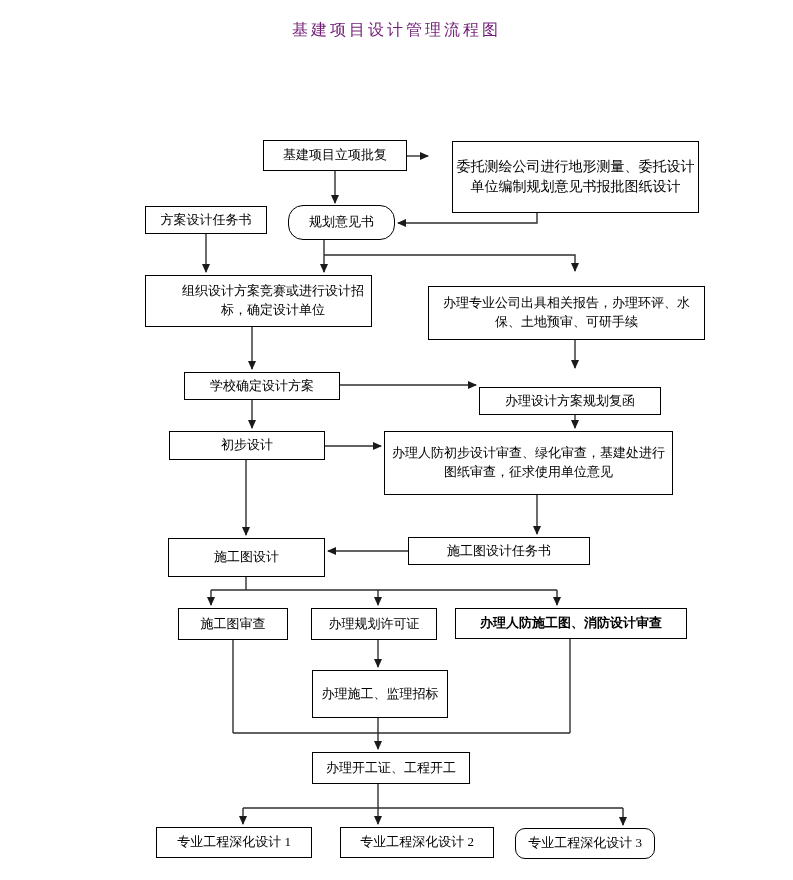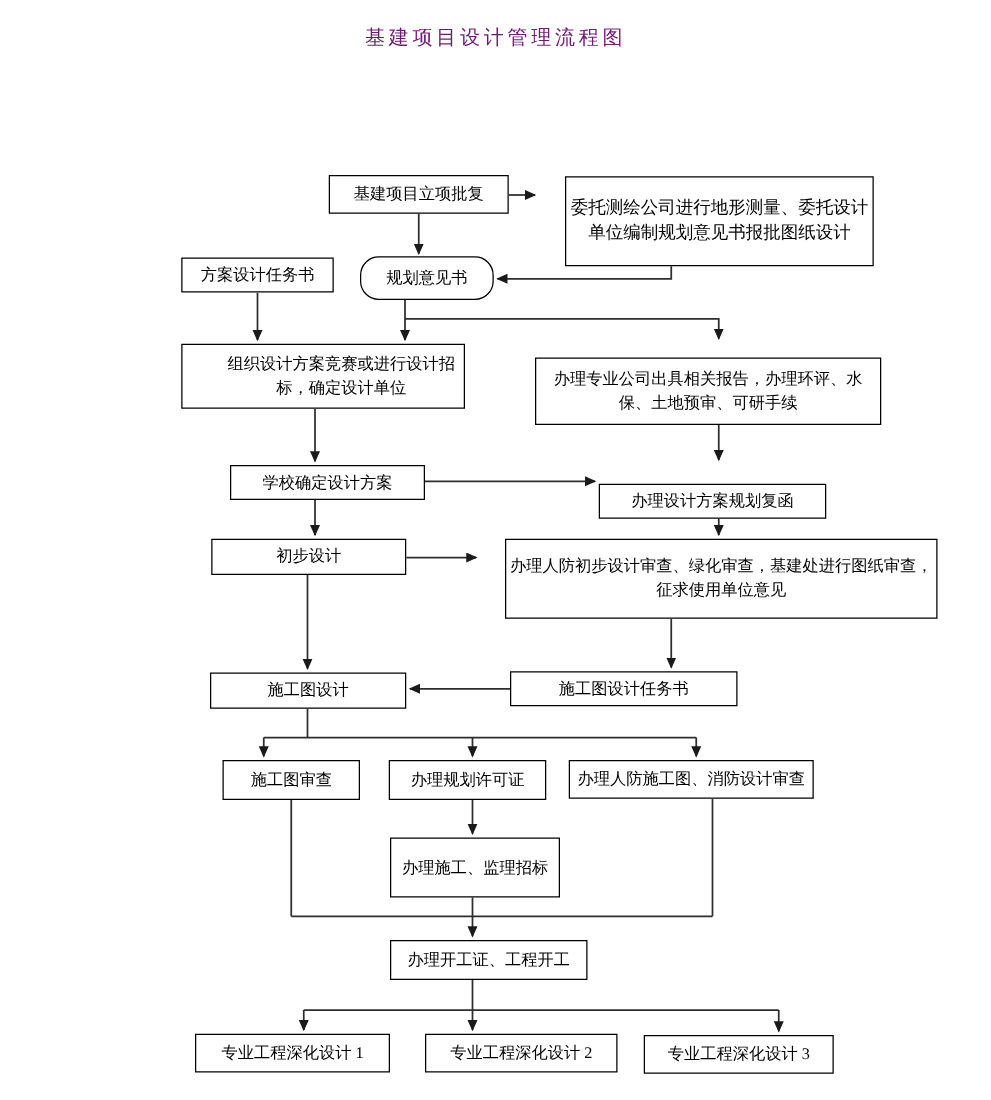--- a/index.html
+++ b/index.html
@@ -92,33 +92,33 @@
 <div class="node" style="left:145px; top:275px; width:227px; height:52px;padding-left:32px;">组织设计方案竞赛或进行设计招标，确定设计单位</div>
 
 <div class="node" style="left:408px; top:286px; width:277px; height:54px;margin-left:20px;">办理专业公司出具相关报告，办理环评、水保、土地预审、可研手续</div>
 
 <div class="node" style="left:184px; top:372px; width:156px; height:28px;">学校确定设计方案</div>
 
 <div class="node" style="left:479px; top:387px; width:182px; height:28px;">办理设计方案规划复函</div>
 
 <div class="node" style="left:169px; top:431px; width:156px; height:29px;">初步设计</div>
 
-<div class="node" style="left:384px; top:431px; width:346px; height:64px;margin-left:20px;">办理人防初步设计审查、绿化审查，基建处进行图纸审查，征求使用单位意见</div>
+<div class="node" style="left:384px; top:431px; width:289px; height:64px;">办理人防初步设计审查、绿化审查，基建处进行图纸审查，征求使用单位意见</div>
 
-<div class="node" style="left:168px; top:538px; width:157px; height:29px;">施工图设计</div>
+<div class="node" style="left:168px; top:538px; width:157px; height:39px;">施工图设计</div>
 
 <div class="node" style="left:408px; top:537px; width:182px; height:28px;">施工图设计任务书</div>
 
 <div class="node" style="left:178px; top:608px; width:110px; height:32px;">施工图审查</div>
 
 <div class="node" style="left:311px; top:608px; width:126px; height:32px;">办理规划许可证</div>
 
-<div class="node" style="left:455px; top:608px; width:196px; height:31px;">办理人防施工图、消防设计审查</div>
+<div class="node" style="left:455px; top:608px; width:232px; height:31px;font-weight:bold;">办理人防施工图、消防设计审查</div>
 
 <div class="node" style="left:312px; top:670px; width:136px; height:48px;">办理施工、监理招标</div>
 
 <div class="node" style="left:312px; top:752px; width:158px; height:32px;">办理开工证、工程开工</div>
 
 <div class="node" style="left:156px; top:827px; width:156px; height:31px;">专业工程深化设计 1</div>
 
 <div class="node" style="left:340px; top:827px; width:154px; height:31px;">专业工程深化设计 2</div>
 
-<div class="node" style="left:515px; top:828px; width:152px; height:31px;">专业工程深化设计 3</div>
+<div class="node" style="left:515px; top:828px; width:140px; height:31px;border-radius:10px;">专业工程深化设计 3</div>
 
 </body></html>

